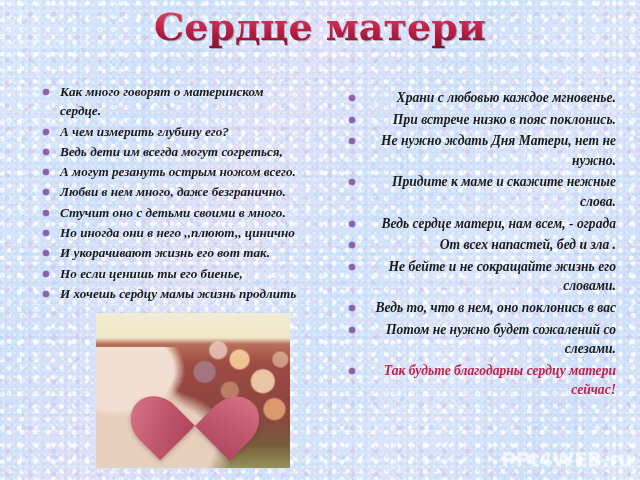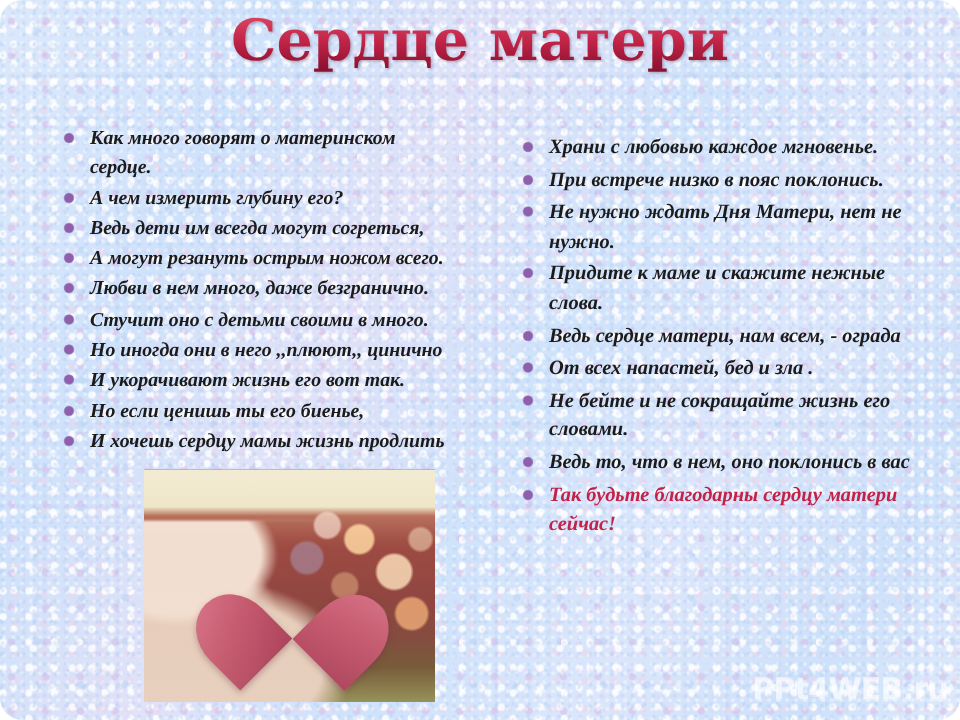--- a/index.html
+++ b/index.html
@@ -20,21 +20,20 @@
     overflow: hidden;
     background-color: #d9e7fb;
     background-image:
       radial-gradient(circle at 12% 18%, rgba(255,255,255,0.85) 0 2px, rgba(255,255,255,0) 3px),
       radial-gradient(circle at 33% 61%, rgba(214,198,236,0.75) 0 2px, rgba(255,255,255,0) 3px),
       radial-gradient(circle at 71% 26%, rgba(255,255,255,0.8) 0 2px, rgba(255,255,255,0) 3px),
       radial-gradient(circle at 88% 74%, rgba(196,216,245,0.8) 0 2px, rgba(255,255,255,0) 3px),
       radial-gradient(circle at 52% 88%, rgba(236,214,236,0.6) 0 2px, rgba(255,255,255,0) 3px),
       linear-gradient(118deg, #dce9fc 0%, #cfe2fb 22%, #e0e2f8 38%, #cfe3fb 55%, #dbe6fb 72%, #cde1fa 88%, #dfeafc 100%);
     background-size: 17px 17px, 23px 23px, 13px 13px, 29px 29px, 19px 19px, 100% 100%;
-    border-radius: 15px;
   }
 
   
   #noise {
     position: absolute;
     inset: 0;
     pointer-events: none;
     opacity: 0.55;
     background-image:
       radial-gradient(circle at 25% 25%, rgba(170,200,240,0.55) 0 1px, rgba(0,0,0,0) 1.6px),
@@ -115,20 +114,21 @@
     margin-bottom: 1px;
   }
   #left-column ul.bullets > li::before {
     top: 7px;
   }
 
   #right-column ul.bullets > li {
     font-size: 13.6px;
     line-height: 19.6px;
     margin-bottom: 2px;
+    text-align: right;
   }
   #right-column ul.bullets > li::before {
     top: 7px;
   }
 
   li.accent {
     color: #c32148 !important;
   }
 
   
@@ -249,20 +249,21 @@
   <div id="right-column" class="column">
     <ul class="bullets" id="right-list">
         <li>Храни с любовью каждое мгновенье.</li>
         <li>При встрече низко в пояс поклонись.</li>
         <li>Не нужно ждать Дня Матери, нет не нужно.</li>
         <li>Придите к маме и скажите нежные слова.</li>
         <li>Ведь сердце матери, нам всем, - ограда</li>
         <li>От всех напастей, бед и зла .</li>
         <li>Не бейте и не сокращайте жизнь его словами.</li>
         <li>Ведь то, что в нем, оно поклонись в вас</li>
+        <li>Потом  не нужно будет сожалений со слезами.</li>
         <li class="accent">Так будьте благодарны сердцу матери сейчас!</li>
       </ul>
   </div>
 
   <div id="photo-frame">
     <div id="photo"></div>
     <div id="photo-hand"></div>
     <div id="photo-heart"></div>
     <div id="photo-glow"></div>
   </div>

